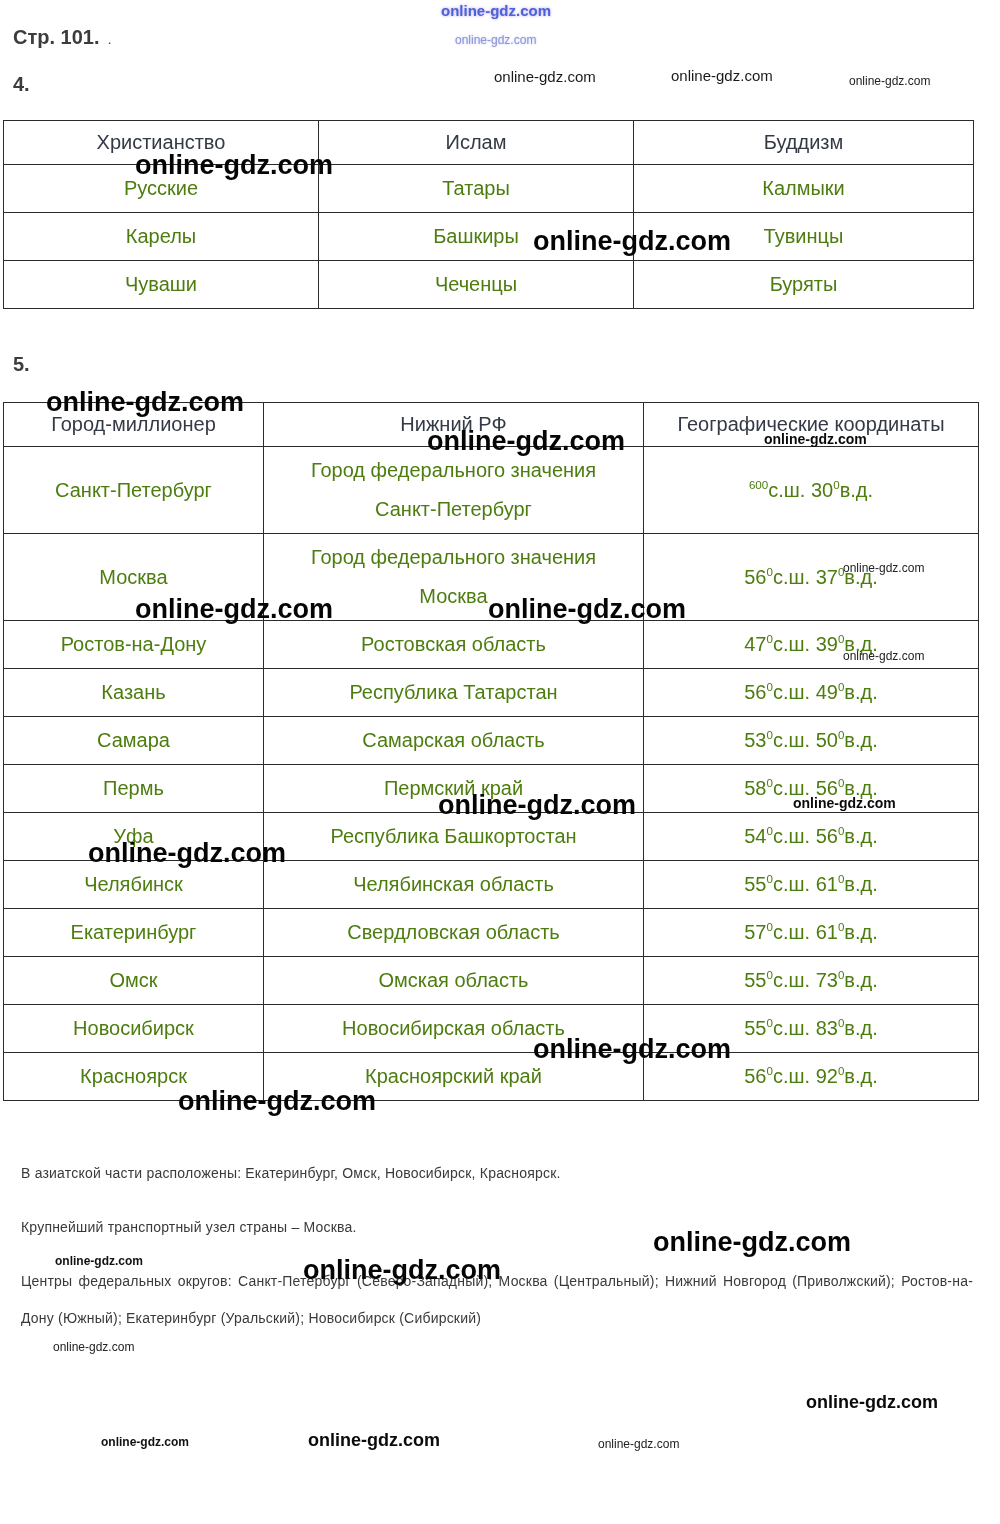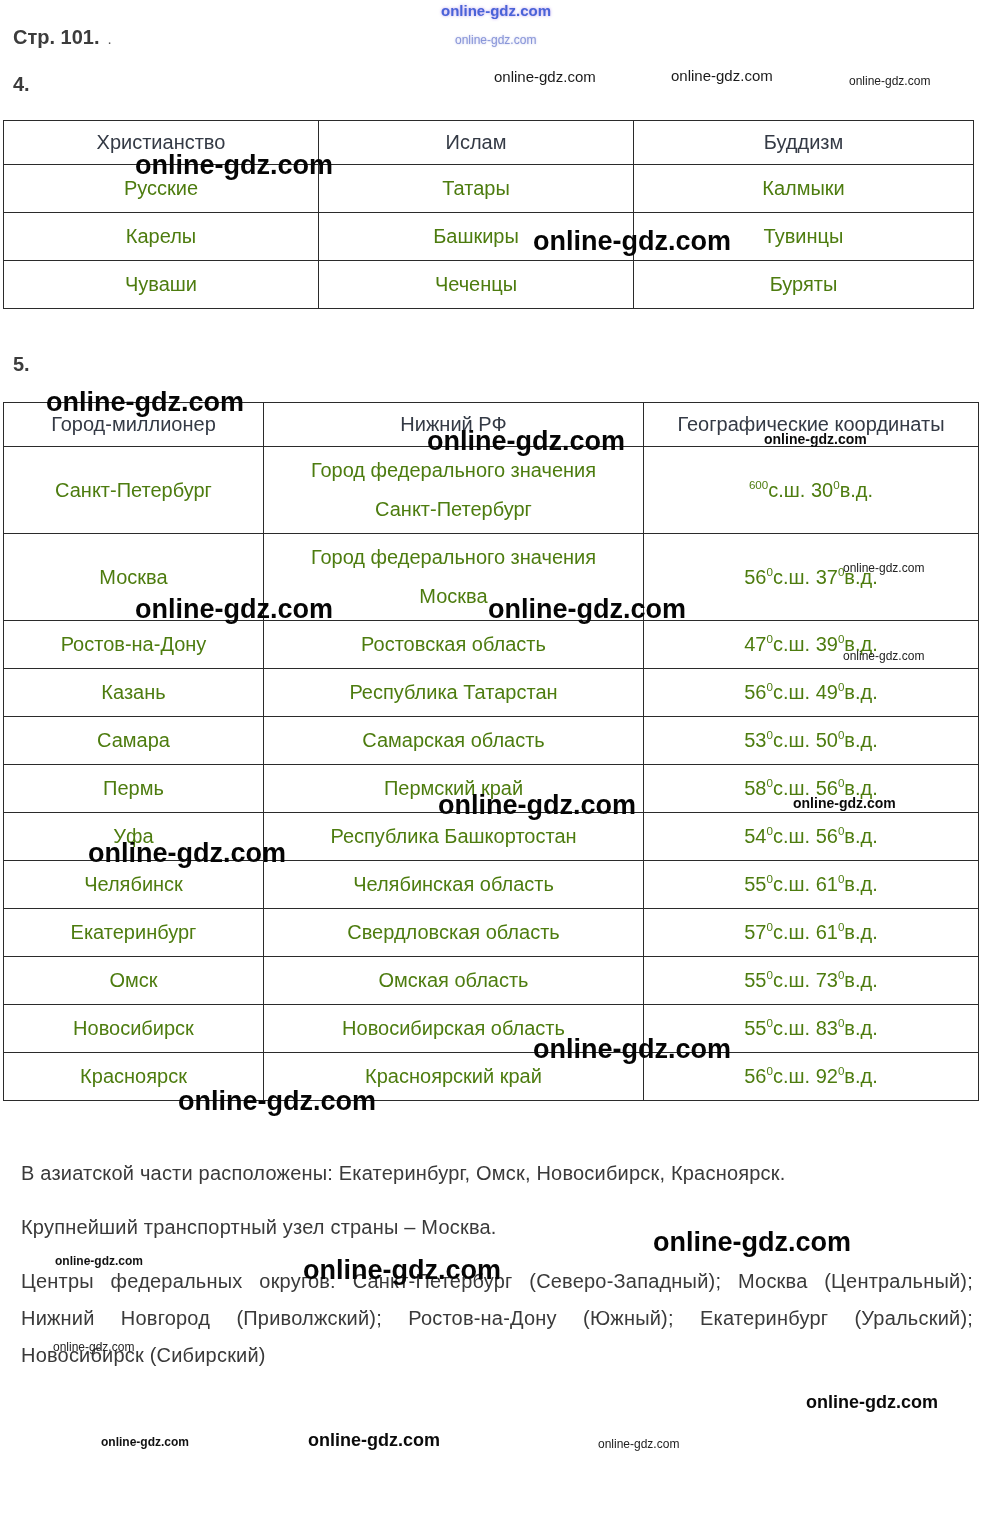--- a/index.html
+++ b/index.html
@@ -31,21 +31,21 @@
   .t4 th { height: 44px; }
   .t4 td { height: 48px; }
   .t5 th { height: 44px; }
   .t5 td { height: 48px; }
   .t5 td.subject { white-space: pre-line; line-height: 1.95; }
 
   sup { font-size: 0.58em; vertical-align: super; line-height: 0; }
 
   .paragraphs { margin-top: 54px; margin-left: 8px; width: 952px; }
   .para {
-    font-size: 20px;
+    font-size: 14px;
     color: #3a3a3a;
     line-height: 37px;
     letter-spacing: 0.2px;
     margin: 0 0 17px 0;
     text-align: justify;
   }
 
   .wm-layer { position: absolute; left: 0; top: 0; width: 100%; height: 100%; z-index: 5; pointer-events: none; }
   .wm { position: absolute; white-space: nowrap; color: #000; }
   .wm-xl   { font-size: 27px; font-weight: 700; color: #050505; }

